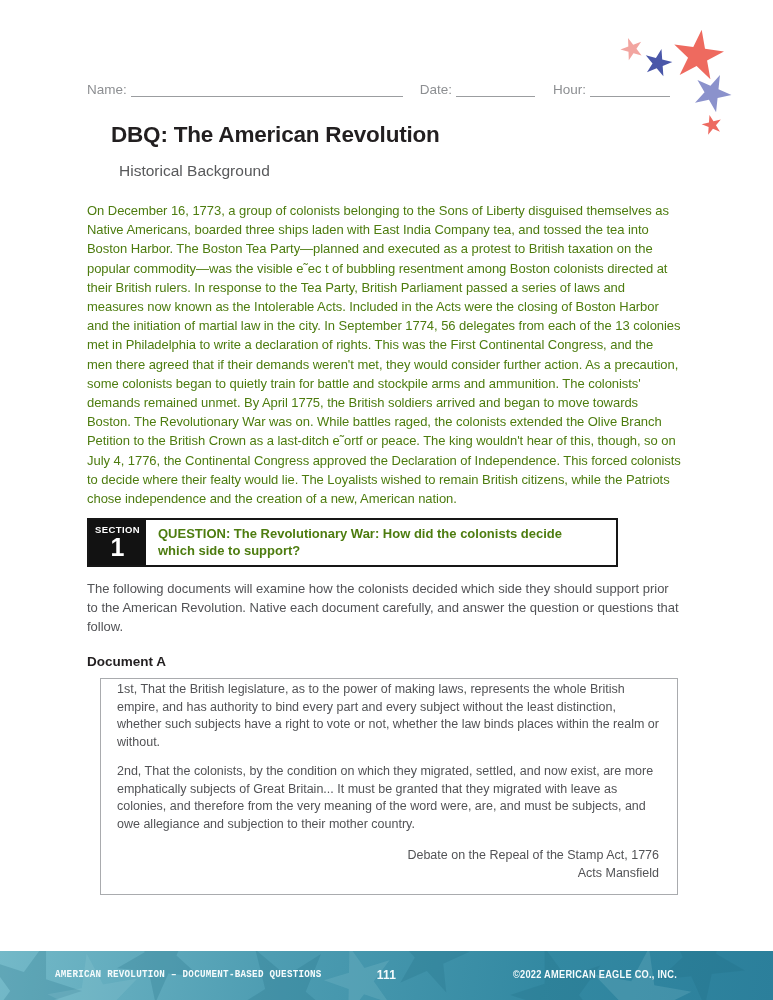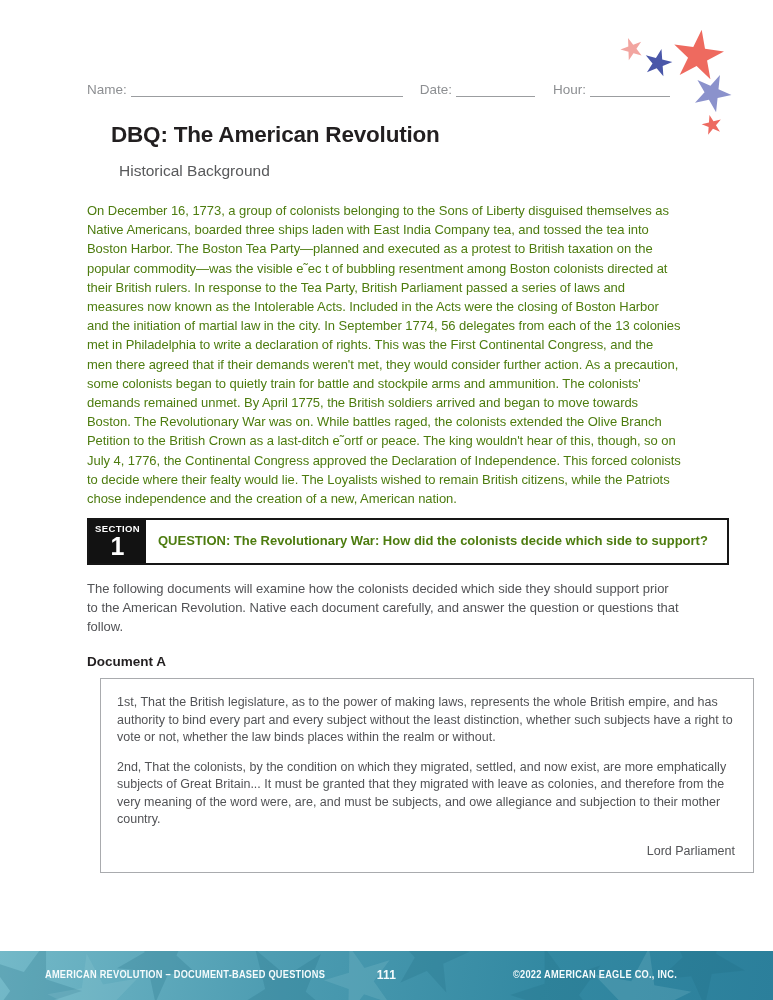--- a/index.html
+++ b/index.html
@@ -20,37 +20,37 @@
   .line-date { width:79px; margin-right:18px; }
   .line-hour { width:80px; }
   .gap17 { width:17px; }
   
   .title { position:absolute; top:122px; left:87px; font-size:22.5px; font-weight:bold; color:#221f20; letter-spacing:-0.2px;margin-left:24px; }
   .subtitle { position:absolute; top:162px; left:87px; font-size:15.5px; color:#58595b;margin-left:32px; }
   
   .bg-para { position:absolute; top:201px; left:87px; width:594px; font-size:13px; line-height:19.2px; color:#4d7c0f; letter-spacing:-0.05px; }
   .intro-para { position:absolute; top:579px; left:87px; width:594px; font-size:13px; line-height:19.2px; color:#525356; }
   
-  .section-bar { position:absolute; top:518px; left:87px; width:642px; min-height:47px; border:2px solid #161616; display:flex; background:#fff; }
+  .section-bar { position:absolute; top:518px; left:87px; width:531px; min-height:47px; border:2px solid #161616; display:flex; background:#fff; }
   .section-badge { width:57px; background:#121212; color:#fff; text-align:center; display:flex; flex-direction:column; justify-content:center; padding:2px 0 3px 0; }
   .section-badge .badge-word { font-size:9.5px; font-weight:bold; letter-spacing:0.4px; line-height:10px; }
   .section-badge .badge-num { font-size:25px; font-weight:bold; line-height:24px; }
   .section-q { flex:1; padding:6px 14px 6px 12px; font-size:13px; font-weight:bold; color:#4d7c0f; line-height:16.5px; display:flex; flex-direction:column; justify-content:center; }
   
   .doc-heading { position:absolute; top:654px; left:87px; font-size:13.5px; font-weight:bold; color:#221f20; }
-  .doc-box { position:absolute; top:678px; left:100px; width:654px; min-height:192px; border:1px solid #a9abae; padding:15px 18px 12px 16px; background:#fff; }
+  .doc-box { position:absolute; top:678px; left:100px; width:578px; min-height:192px; border:1px solid #a9abae; padding:2px 18px 12px 16px; background:#fff; }
   .doc-box p { font-size:12.5px; line-height:17.5px; color:#525356; margin-bottom:12px; }
   .doc-citation { text-align:right; font-size:12.5px; line-height:17.5px; color:#525356; margin-top:14px; }
   
   .footer { position:absolute; left:0; bottom:0; width:773px; height:49px;
     background:linear-gradient(100deg,#74b9c8 0%, #4e9db2 35%, #3389a2 70%, #2b7f9b 100%); overflow:hidden; }
   .footer-pattern { position:absolute; top:0; left:0; width:773px; height:49px; }
   .footer-text { position:absolute; color:#f5fbfc; font-weight:bold; font-size:11px; letter-spacing:0.3px; white-space:nowrap; top:17px; }
   .footer-text .cond { display:inline-block; transform:scaleX(0.84); transform-origin:left center; }
-  .ft-left { left:45px; }
+  .ft-left { left:55px;font-family:Liberation Mono, monospace; }
   .ft-page { left:50%; transform:translateX(-50%); font-size:12px; }
   .ft-right { left:513px; }
 </style>
 </head>
 <body>
 
 <div class="page">
 
   <svg class="stars-svg" viewBox="0 0 193 160">
     <defs>
@@ -94,21 +94,22 @@
     </div>
   </div>
 
   <p class="intro-para">The following documents will examine how the colonists decided which side they should support prior to the American Revolution. Native each document carefully, and answer the question or questions that follow.</p>
 
   <div class="doc-heading">Document A</div>
   <div class="doc-box">
     <p>1st, That the British legislature, as to the power of making laws, represents the whole British empire, and has authority to bind every part and every subject without the least distinction, whether such subjects have a right to vote or not, whether the law binds places within the realm or without.</p>
     <p>2nd, That the colonists, by the condition on which they migrated, settled, and now exist, are more emphatically subjects of Great Britain... It must be granted that they migrated with leave as colonies, and therefore from the very meaning of the word were, are, and must be subjects, and owe allegiance and subjection to their mother country.</p>
     <div class="doc-citation">
-      <div>Lord Parliament</div>
+      <div>Debate on the Repeal of the Stamp Act, 1776</div>
+      <div>Acts Mansfield</div>
     </div>
   </div>
 
   <div class="footer">
     <svg class="footer-pattern" viewBox="0 0 773 49">
       <g fill="#1e6a80" opacity="0.22">
         <use href="#star" transform="translate(30,40) rotate(18) scale(2.6)"></use>
         <use href="#star" transform="translate(160,8) rotate(-30) scale(2.2)"></use>
         <use href="#star" transform="translate(285,46) rotate(40) scale(2.8)"></use>
         <use href="#star" transform="translate(430,5) rotate(12) scale(2.0)"></use>

